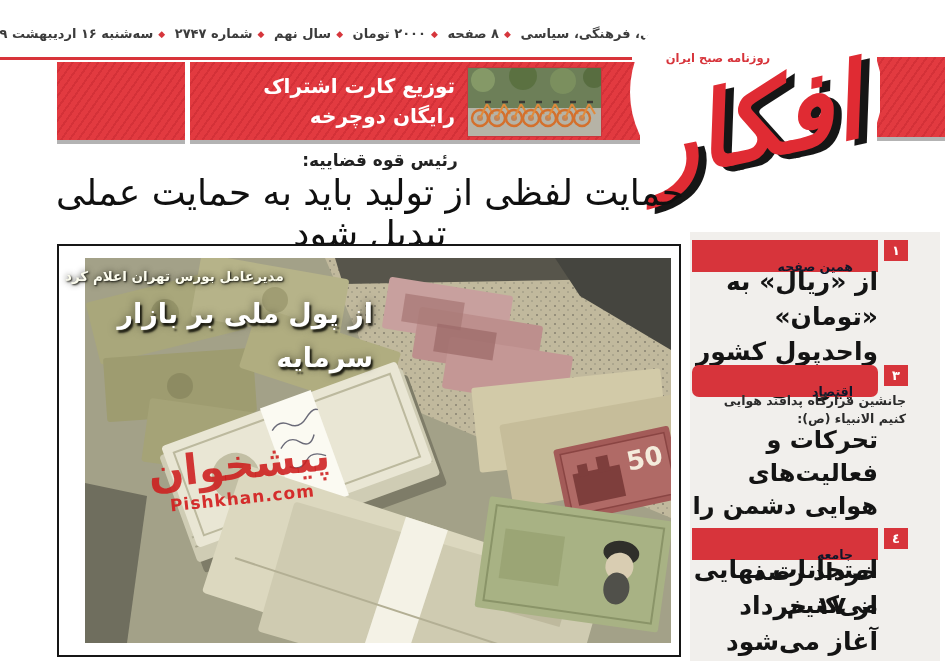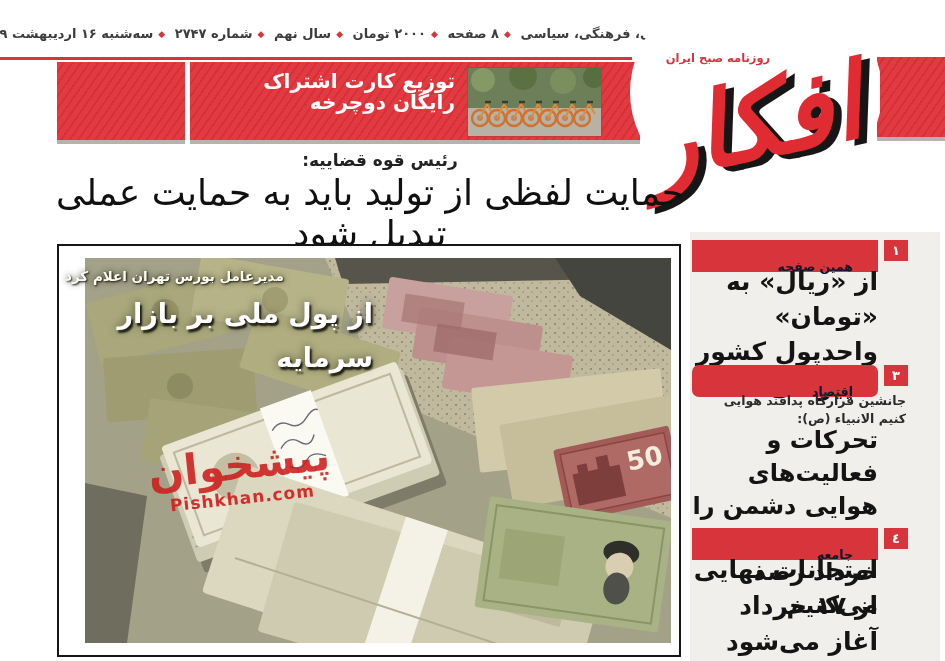--- a/index.html
+++ b/index.html
@@ -24,21 +24,21 @@
   
   .redhatch{
     background:repeating-linear-gradient(125deg,#e23a40 0 5px,#d43138 5px 7px);
     box-shadow:0 4px 0 #b3b3b3;
   }
   .banner-a{left:57px;top:62px;width:128px;height:78px;}
   .banner-main{left:190px;top:62px;width:450px;height:78px;}
   .banner-c{left:877px;top:57px;width:68px;height:80px;}
   .banner-text{
     position:absolute;right:185px;left:8px;top:9px;
-    color:#fff;font-weight:bold;font-size:20px;line-height:21px;text-align:right;
+    color:#fff;font-weight:bold;font-size:20px;line-height:30px;text-align:right;
   }
   .banner-photo{position:absolute;left:277px;top:5px;width:133px;height:68px;border:1px solid #c9363c;}
 
   
   .logo-wrap{left:628px;top:0;width:252px;height:218px;}
 
   
   .lead-kicker{left:60px;top:150px;width:640px;text-align:center;
     font-size:17px;font-weight:bold;color:#222;}
   .lead-headline{left:25px;top:172px;width:690px;text-align:center;

